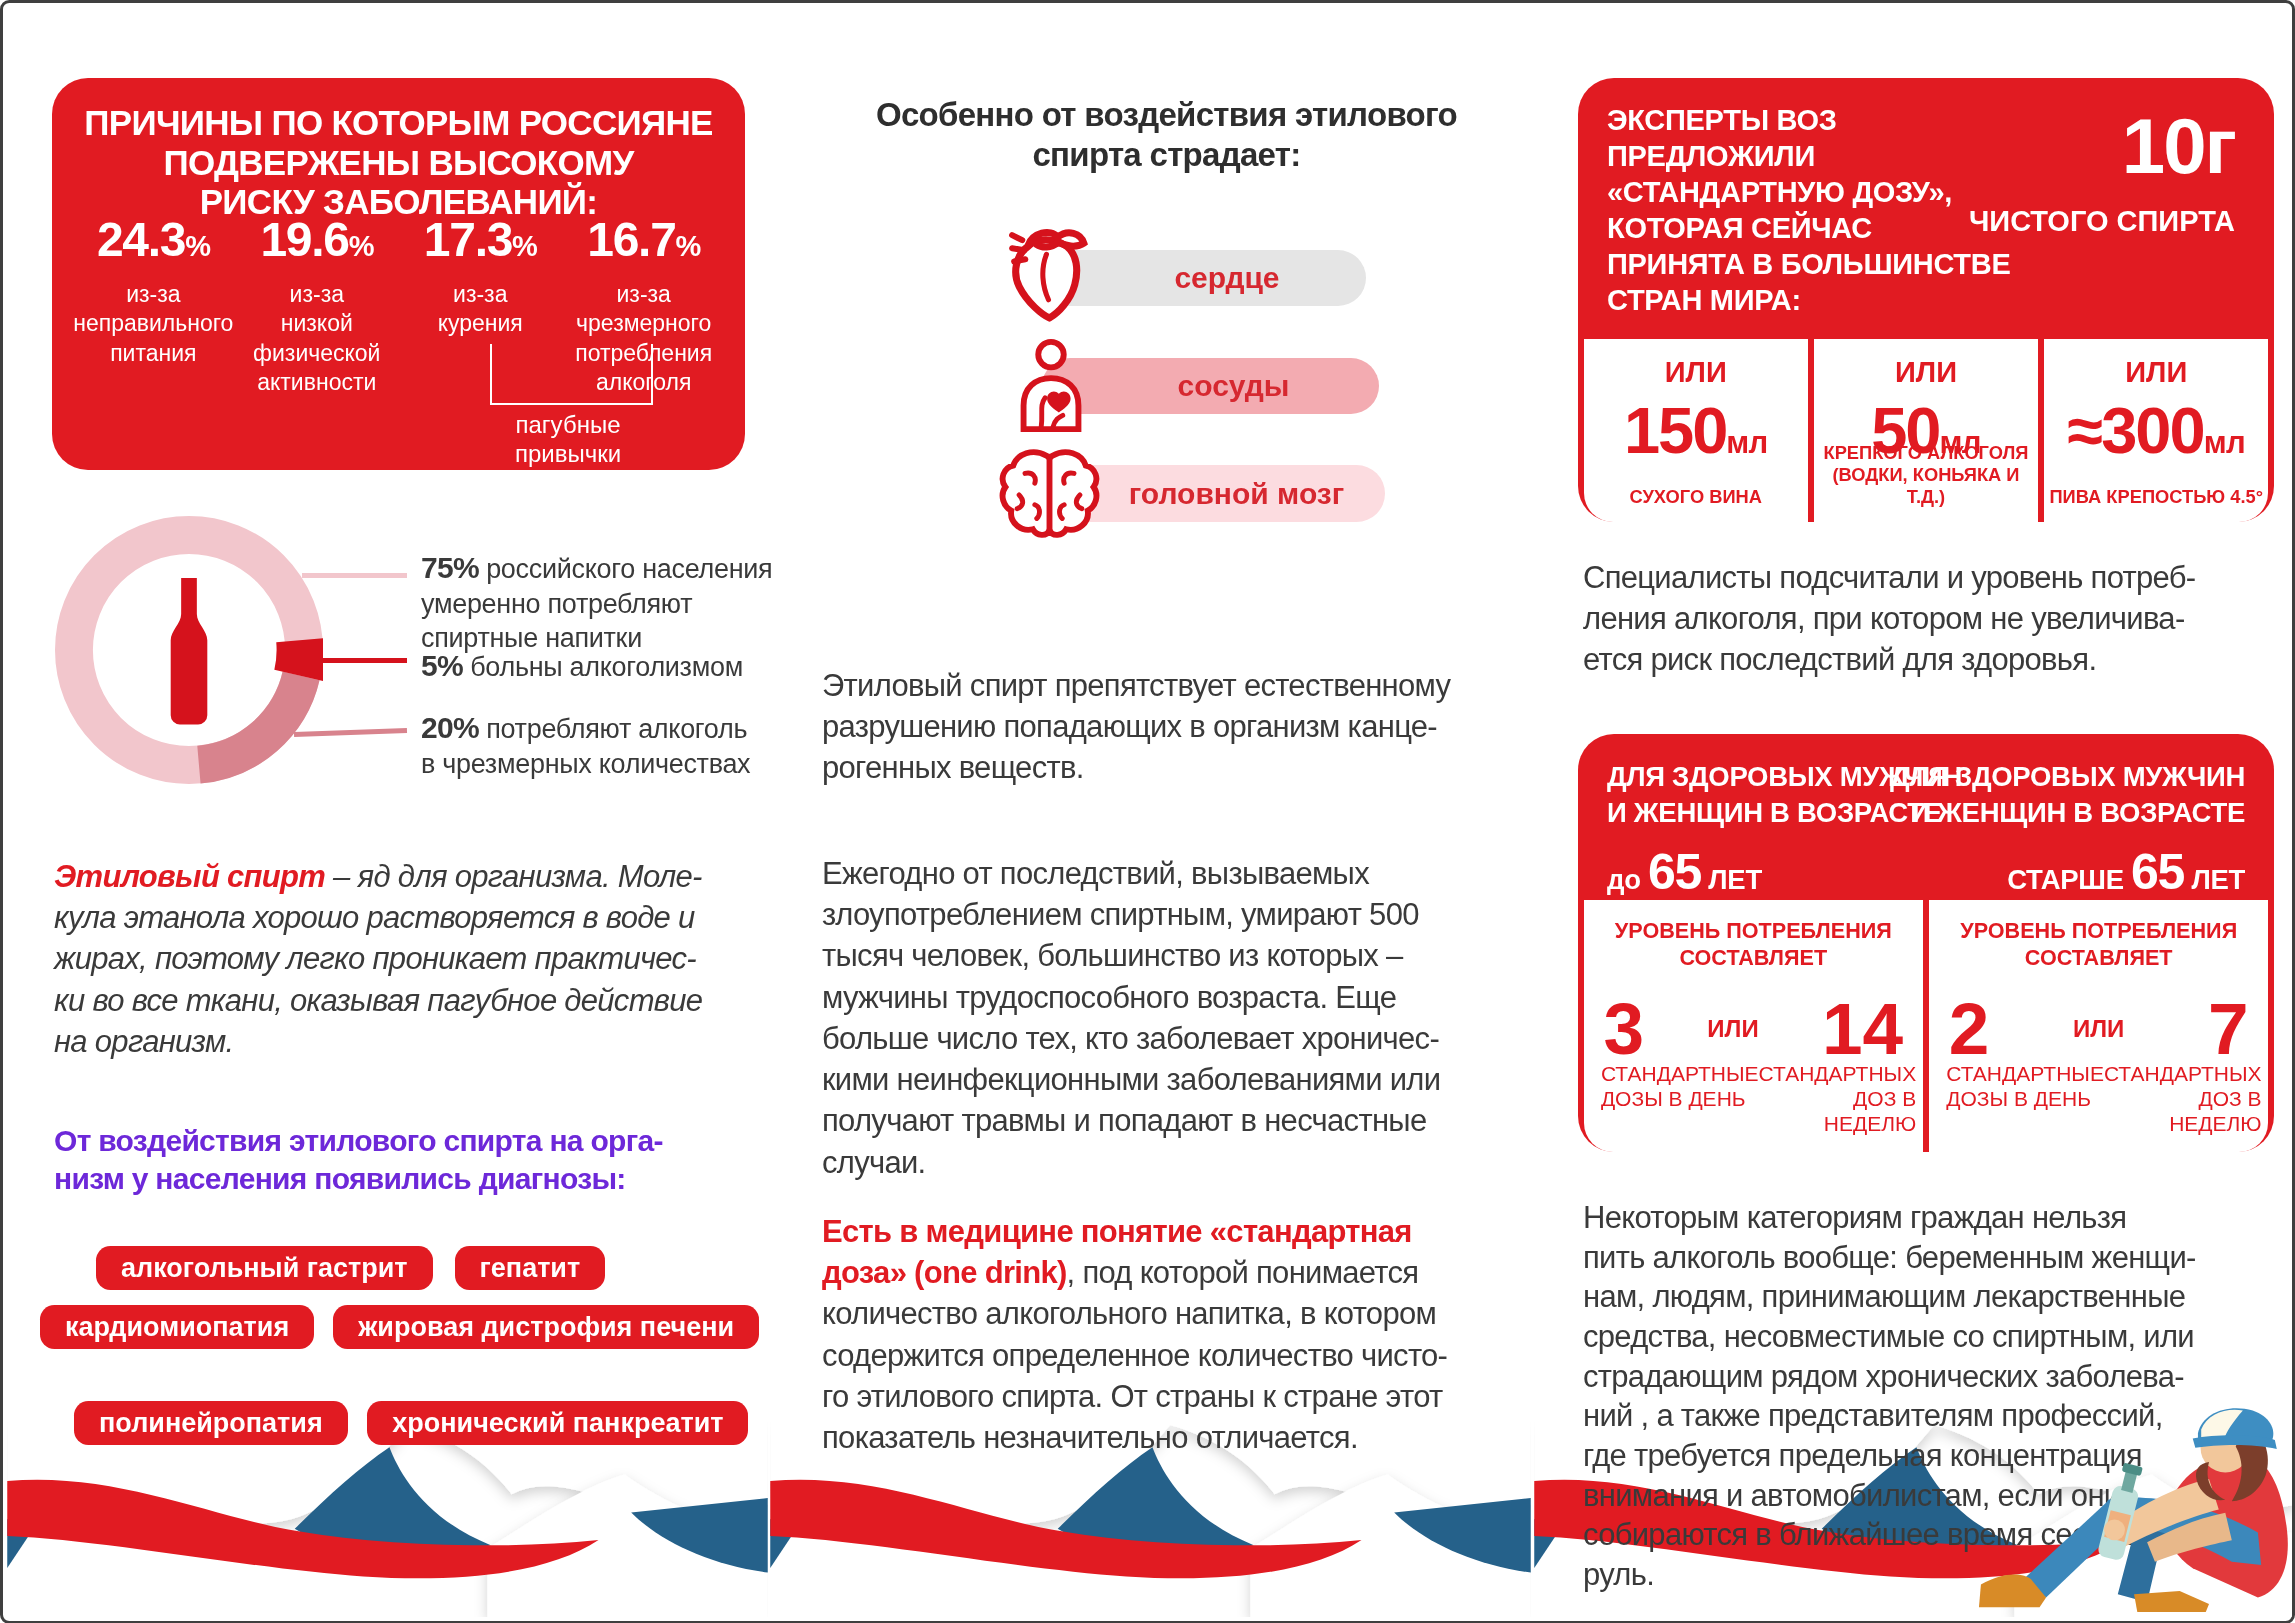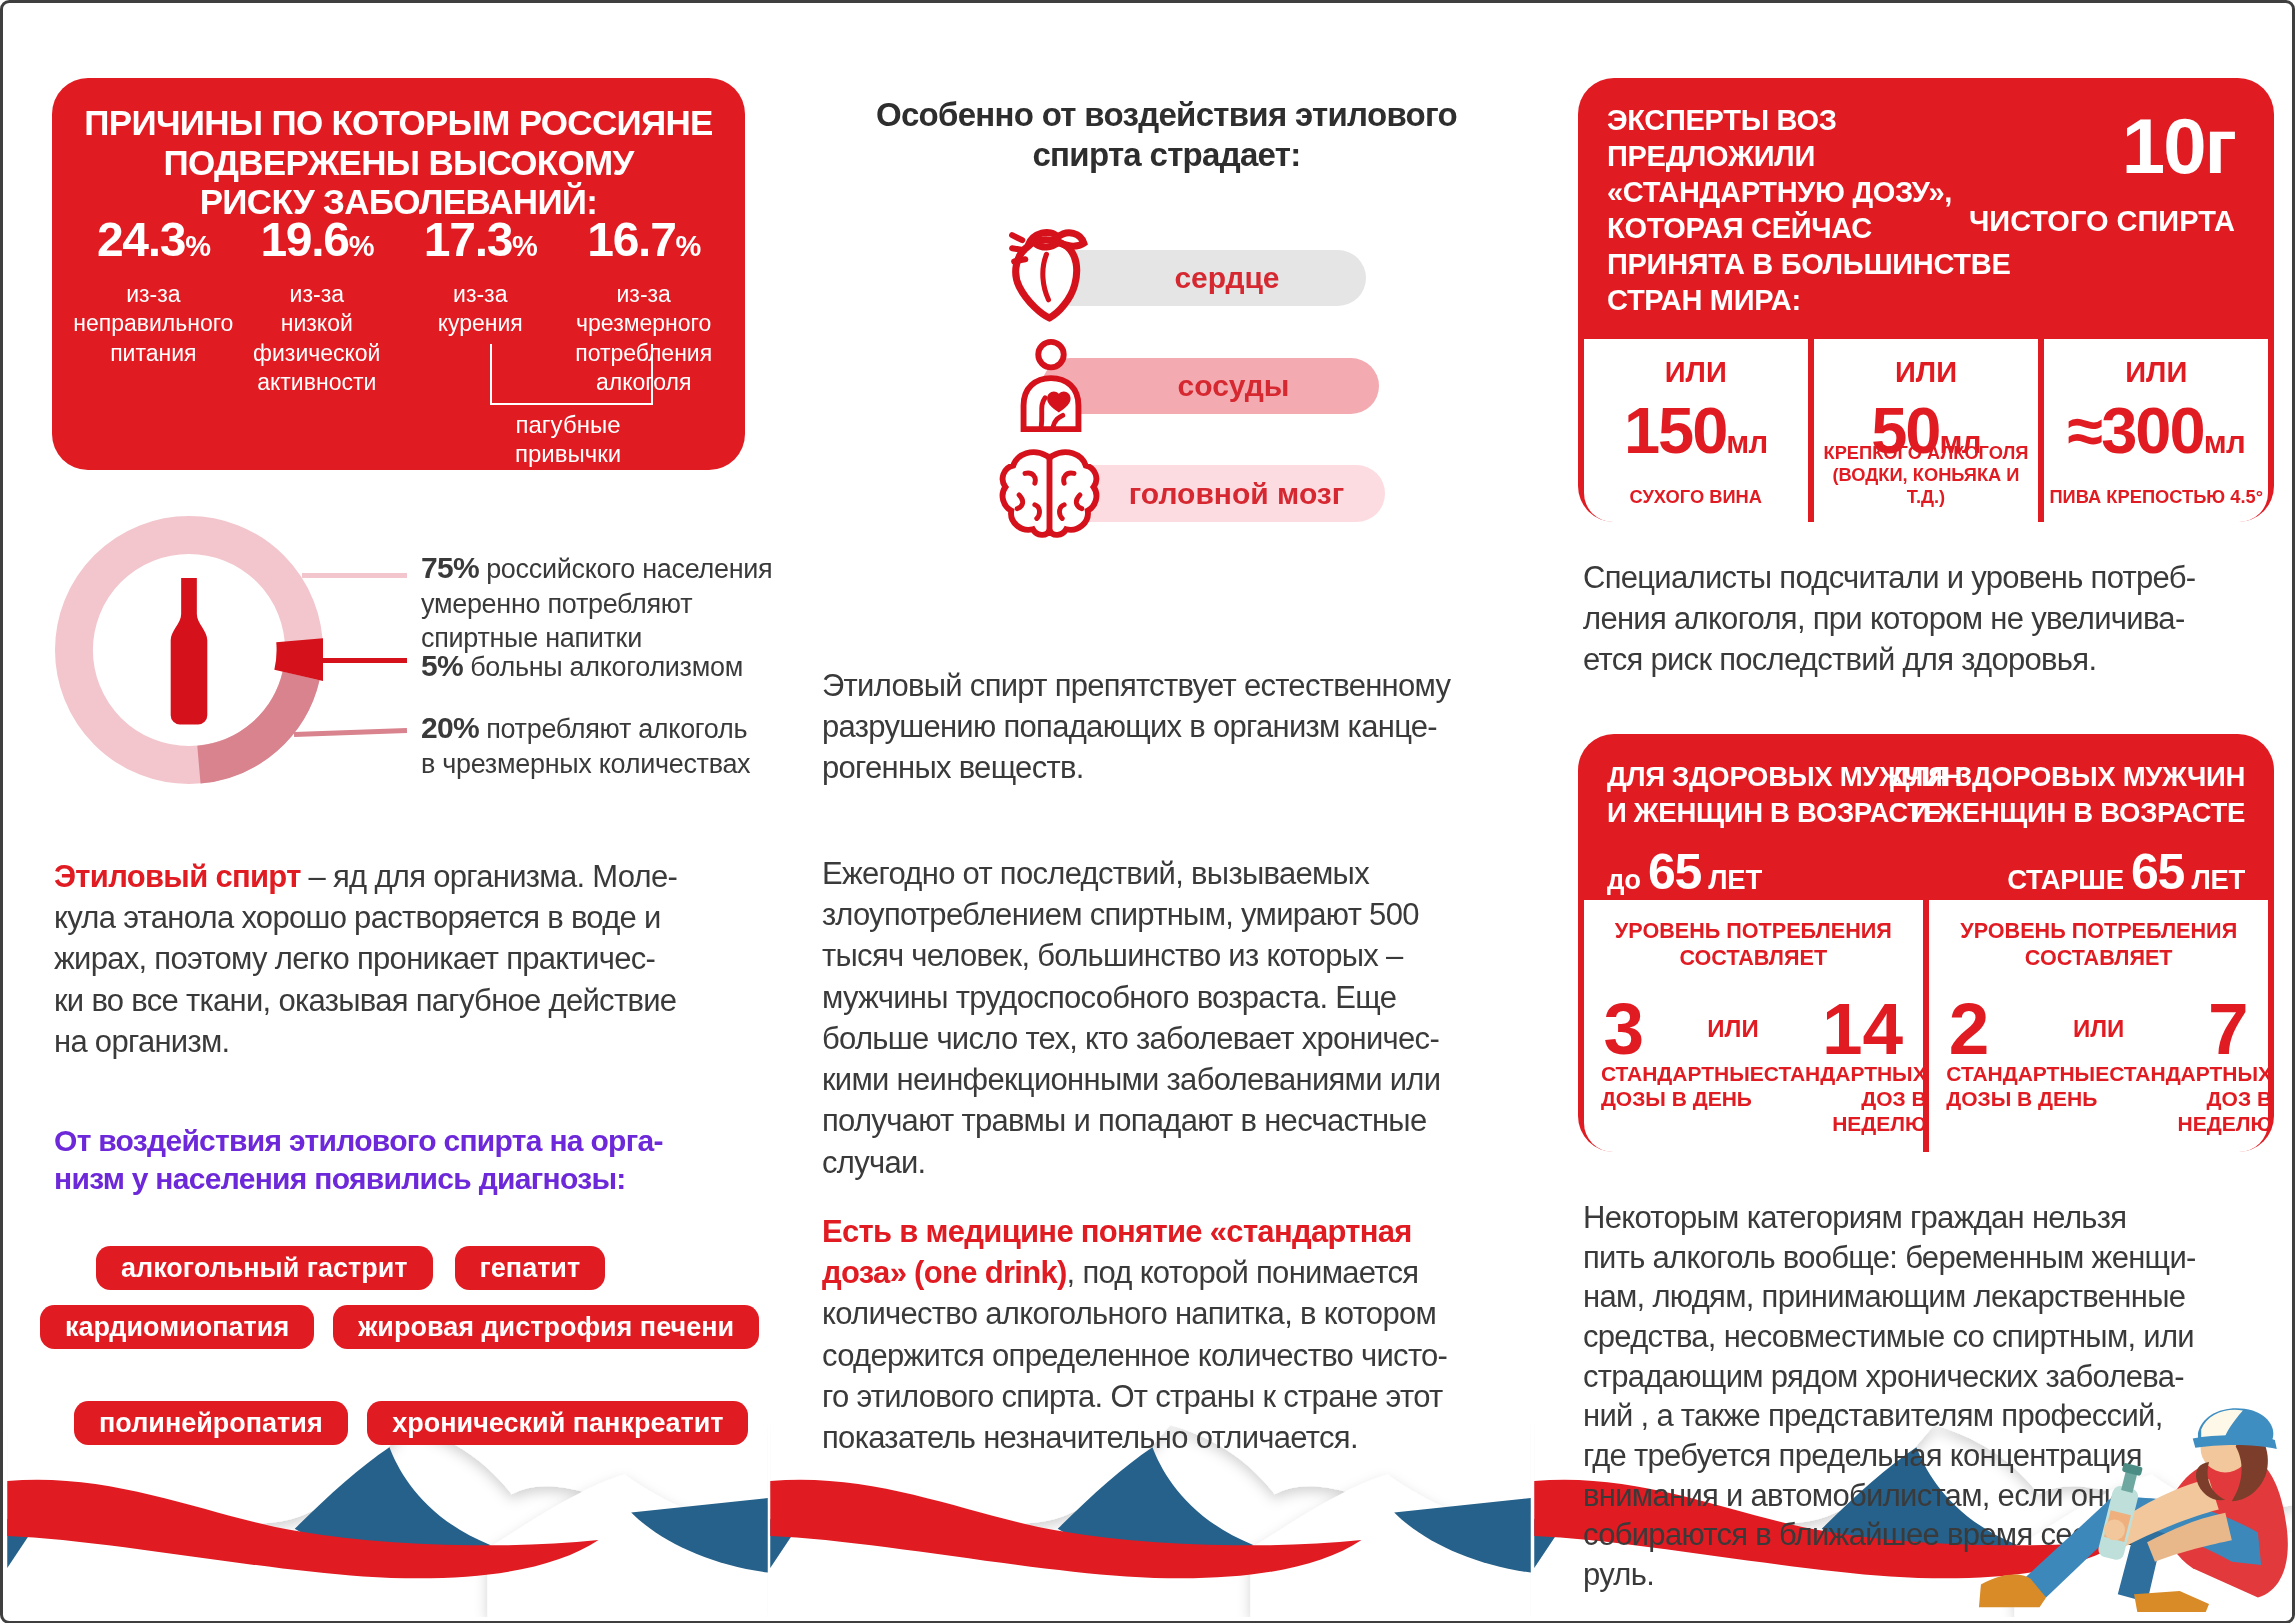--- a/index.html
+++ b/index.html
@@ -47,21 +47,21 @@
   .age-head{font-size:27.5px;font-weight:bold;line-height:1.3;letter-spacing:-0.3px;}
   .age-num{font-size:50px;font-weight:bold;letter-spacing:-1.3px;}
   .dose-cards{position:absolute;left:5.9px;right:5.9px;bottom:0;display:flex;gap:6.5px;height:252px;}
   .dose-card{flex:1;background:#fff;color:#e11b22;position:relative;}
   .dose-card:first-child{border-bottom-left-radius:29px;}
   .dose-card:last-child{border-bottom-right-radius:29px;}
   .dose-head{margin-top:18.3px;text-align:center;font-size:21.6px;font-weight:bold;line-height:1.25;}
   .dose-mid{position:absolute;left:19.6px;right:19.6px;top:92px;display:flex;align-items:center;justify-content:space-between;}
   .dose-big{font-size:73px;font-weight:bold;line-height:1;}
   .dose-or{font-size:24px;font-weight:bold;}
-  .dose-caps{position:absolute;left:17px;right:17px;bottom:15.7px;display:flex;justify-content:space-between;font-size:21px;font-weight:bold;line-height:1.2;}
+  .dose-caps{position:absolute;left:17px;right:17px;bottom:15.7px;display:flex;justify-content:space-between;font-size:21px;font-weight:normal;line-height:1.2;}
   .tr{text-align:right;}
   .wave{position:absolute;bottom:3.9px;height:196px;}
 </style>
 </head>
 <body>
 
 <div class="poster">
 
   <svg class="wave" style="left:3.9px;width:761px;" viewBox="0 0 1164 300">
     <defs>
@@ -157,21 +157,21 @@
     <div class="line">спиртные напитки</div>
   </div>
   <div class="abs legend" style="left:418px;top:644px;">
     <div class="line"><span class="legend-val">5%</span> <span>больны алкоголизмом</span></div>
   </div>
   <div class="abs legend" style="left:418px;top:706px;">
     <div class="line"><span class="legend-val">20%</span> <span>потребляют алкоголь</span></div>
     <div class="line">в чрезмерных количествах</div>
   </div>
 
-  <div class="abs para" style="left:51px;top:853px;width:696px;">
+  <div class="abs para" style="left:51px;top:853px;width:696px;font-style:italic;">
     <div class="line"><span class="lead-red">Этиловый спирт</span><span> – яд для организма. Моле-</span></div>
     <div class="line">кула этанола хорошо растворяется в воде и</div>
     <div class="line">жирах, поэтому легко проникает практичес-</div>
     <div class="line">ки во все ткани, оказывая пагубное действие</div>
     <div class="line">на организм.</div>
   </div>
 
   <div class="abs sec-head" style="left:51px;top:1119px;width:699px;">
     <div class="line">От воздействия этилового спирта на орга-</div>
     <div class="line">низм у населения появились диагнозы:</div>

